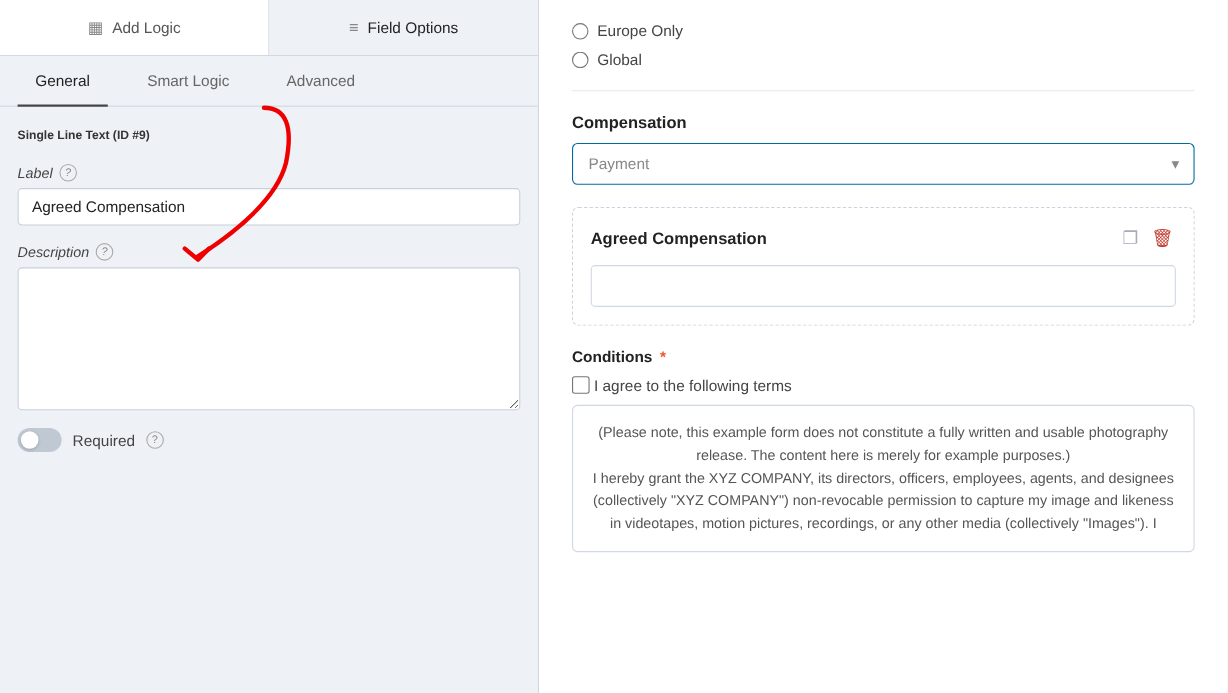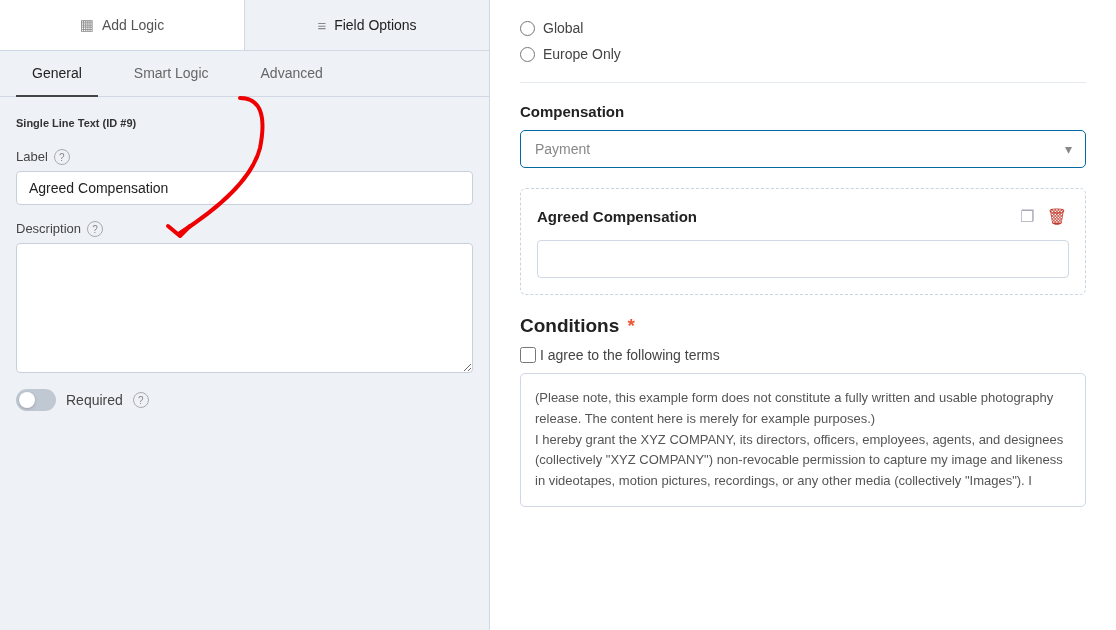--- a/index.html
+++ b/index.html
@@ -103,22 +103,23 @@
       display: flex;
       flex-direction: column;
       gap: 6px;
     }
 
     .form-label {
       font-size: 13px;
       font-weight: 500;
       color: #444;
       display: flex;
-      align-items: flex-start;
+      align-items: flex-end;
       gap: 6px;
+      font-style: italic;
     }
 
     .help-icon {
       display: inline-flex;
       align-items: center;
       justify-content: center;
       width: 16px;
       height: 16px;
       border-radius: 50%;
       border: 1px solid #aaa;
@@ -318,21 +319,21 @@
       height: 38px;
     }
 
     .conditions-section {
       display: flex;
       flex-direction: column;
       gap: 10px;
     }
 
     .conditions-label {
-      font-size: 19px;
+      font-size: 14px;
       font-weight: 600;
       color: #222;
     }
 
     .required-asterisk {
       color: #e53;
       margin-left: 3px;
     }
 
     .checkbox-row {
@@ -352,20 +353,21 @@
     .terms-box {
       border: 1px solid #d0d8e4;
       border-radius: 5px;
       padding: 14px;
       background: #fff;
       font-size: 13px;
       color: #555;
       line-height: 1.6;
       overflow: hidden;
       max-height: 160px;
+      text-align: center;
     }
 
     .divider {
       border: none;
       border-top: 1px solid #e5eaf0;
     }
   </style>
 </head>
 <body>
 
@@ -433,26 +435,26 @@
 
     <polyline points="68,138 80,148 90,138" fill="none" stroke="#e00" stroke-width="4" stroke-linecap="round" stroke-linejoin="round"></polyline>
   </svg>
 
 </div>
 
 <div class="right-panel">
 
   <div class="right-section">
     <div class="radio-option">
+      <input type="radio" name="region" id="europe" style="">
+      <label for="europe">Europe Only</label>
+    </div>
+    <div class="radio-option">
       <input type="radio" name="region" id="global" style="">
       <label for="global">Global</label>
-    </div>
-    <div class="radio-option">
-      <input type="radio" name="region" id="europe" style="">
-      <label for="europe">Europe Only</label>
     </div>
   </div>
 
   <hr class="divider">
 
   <div class="right-section">
     <div class="section-label">Compensation</div>
     <div class="select-wrapper">
       <select class="select-dropdown">
         <option>Payment</option>

